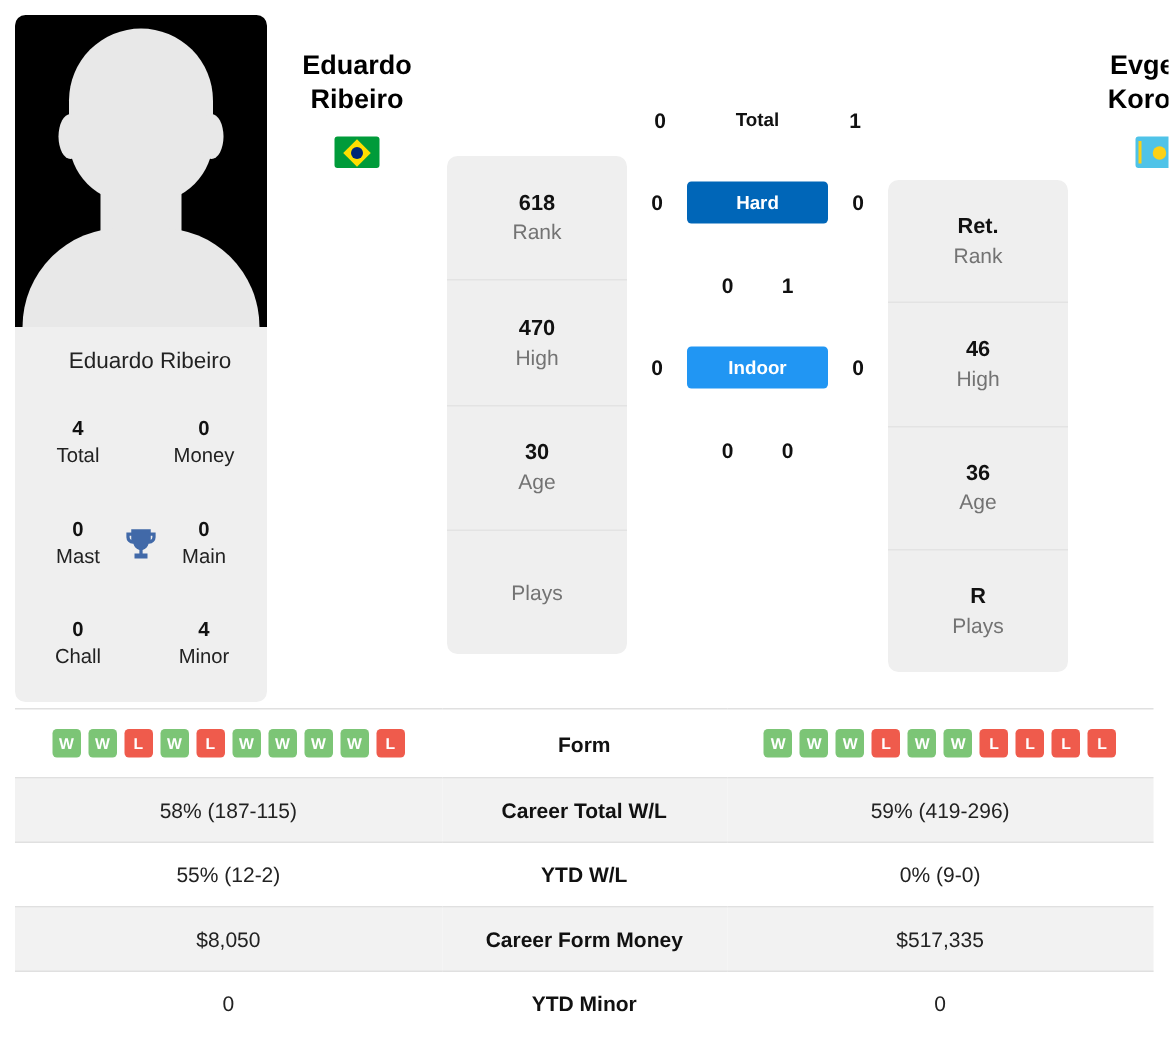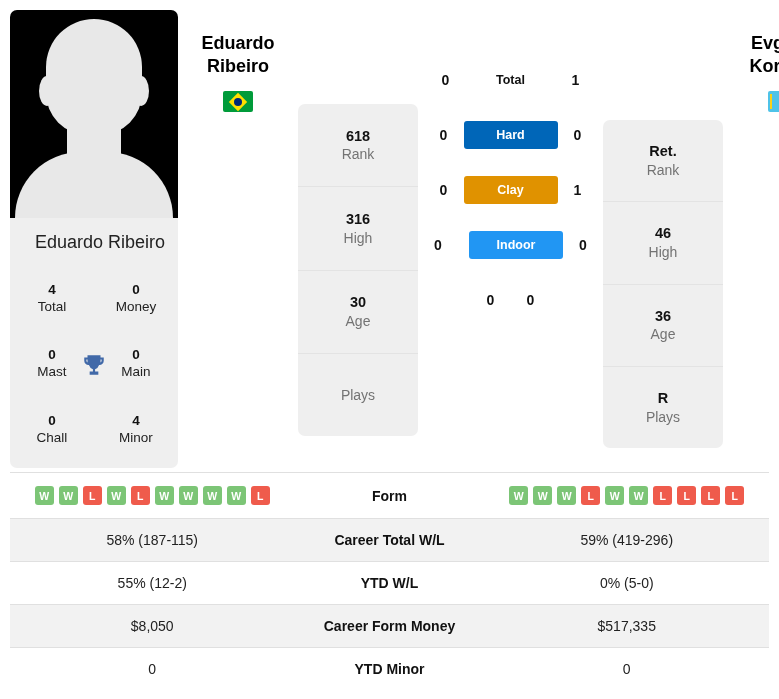--- a/index.html
+++ b/index.html
@@ -33,21 +33,21 @@
   }
   .photo-frame {
     height: 208px;
     width: 100%;
     overflow: hidden;
     position: relative;
     background: #ffffff;
   }
   .photo-name {
     text-align: center;
-    font-size: 18px;
+    font-size: 15px;
     color: #222;
     padding: 14px 4px 12px 16px;
   }
   .titles-grid {
     flex: 1;
     display: grid;
     grid-template-columns: 1fr 1fr;
     grid-template-rows: 1fr 1fr 1fr;
     position: relative;
     padding-bottom: 6px;
@@ -324,21 +324,21 @@
       <div class="globe"></div>
     </div>
   </div>
 
   <div class="stat-stack" style="margin-top:94px; height:332px;">
     <div class="stat-cell">
       <span class="stat-num">618</span>
       <span class="stat-lbl">Rank</span>
     </div>
     <div class="stat-cell">
-      <span class="stat-num">316</span>
+      <span class="stat-num">470</span>
       <span class="stat-lbl">High</span>
     </div>
     <div class="stat-cell">
       <span class="stat-num">30</span>
       <span class="stat-lbl">Age</span>
     </div>
     <div class="stat-cell">
       <span class="stat-num"></span>
       <span class="stat-lbl">Plays</span>
     </div>
@@ -350,26 +350,25 @@
         <div class="h2h-label-plain">Total</div>
         <div class="h2h-score">1</div>
       </div>
       <div class="h2h-row">
         <div class="h2h-score">0</div>
         <div class="h2h-badge" style="background: rgb(0, 102, 184);">Hard</div>
         <div class="h2h-score">0</div>
       </div>
       <div class="h2h-row">
         <div class="h2h-score">0</div>
-        <div class="h2h-badge" style="background: rgb(224, 146, 0);">Clay</div>
         <div class="h2h-score">1</div>
       </div>
       <div class="h2h-row">
         <div class="h2h-score">0</div>
-        <div class="h2h-badge" style="background: rgb(33, 150, 243); margin-left: 11px;">Indoor</div>
+        <div class="h2h-badge" style="background: rgb(33, 150, 243);">Indoor</div>
         <div class="h2h-score">0</div>
       </div>
       <div class="h2h-row">
         <div class="h2h-score">0</div>
         <div class="h2h-score">0</div>
       </div>
     </div>
 
   <div class="stat-stack" style="margin-top:110px; height:328px;">
     <div class="stat-cell">
@@ -437,21 +436,21 @@
         </td>
       </tr>
       <tr class="shaded">
         <td>58% (187-115)</td>
         <td class="mid">Career Total W/L</td>
         <td>59% (419-296)</td>
       </tr>
       <tr>
         <td>55% (12-2)</td>
         <td class="mid">YTD W/L</td>
-        <td>0% (5-0)</td>
+        <td>0% (9-0)</td>
       </tr>
       <tr class="shaded">
         <td>$8,050</td>
         <td class="mid">Career Form Money</td>
         <td>$517,335</td>
       </tr>
       <tr>
         <td>0</td>
         <td class="mid">YTD Minor</td>
         <td>0</td>

